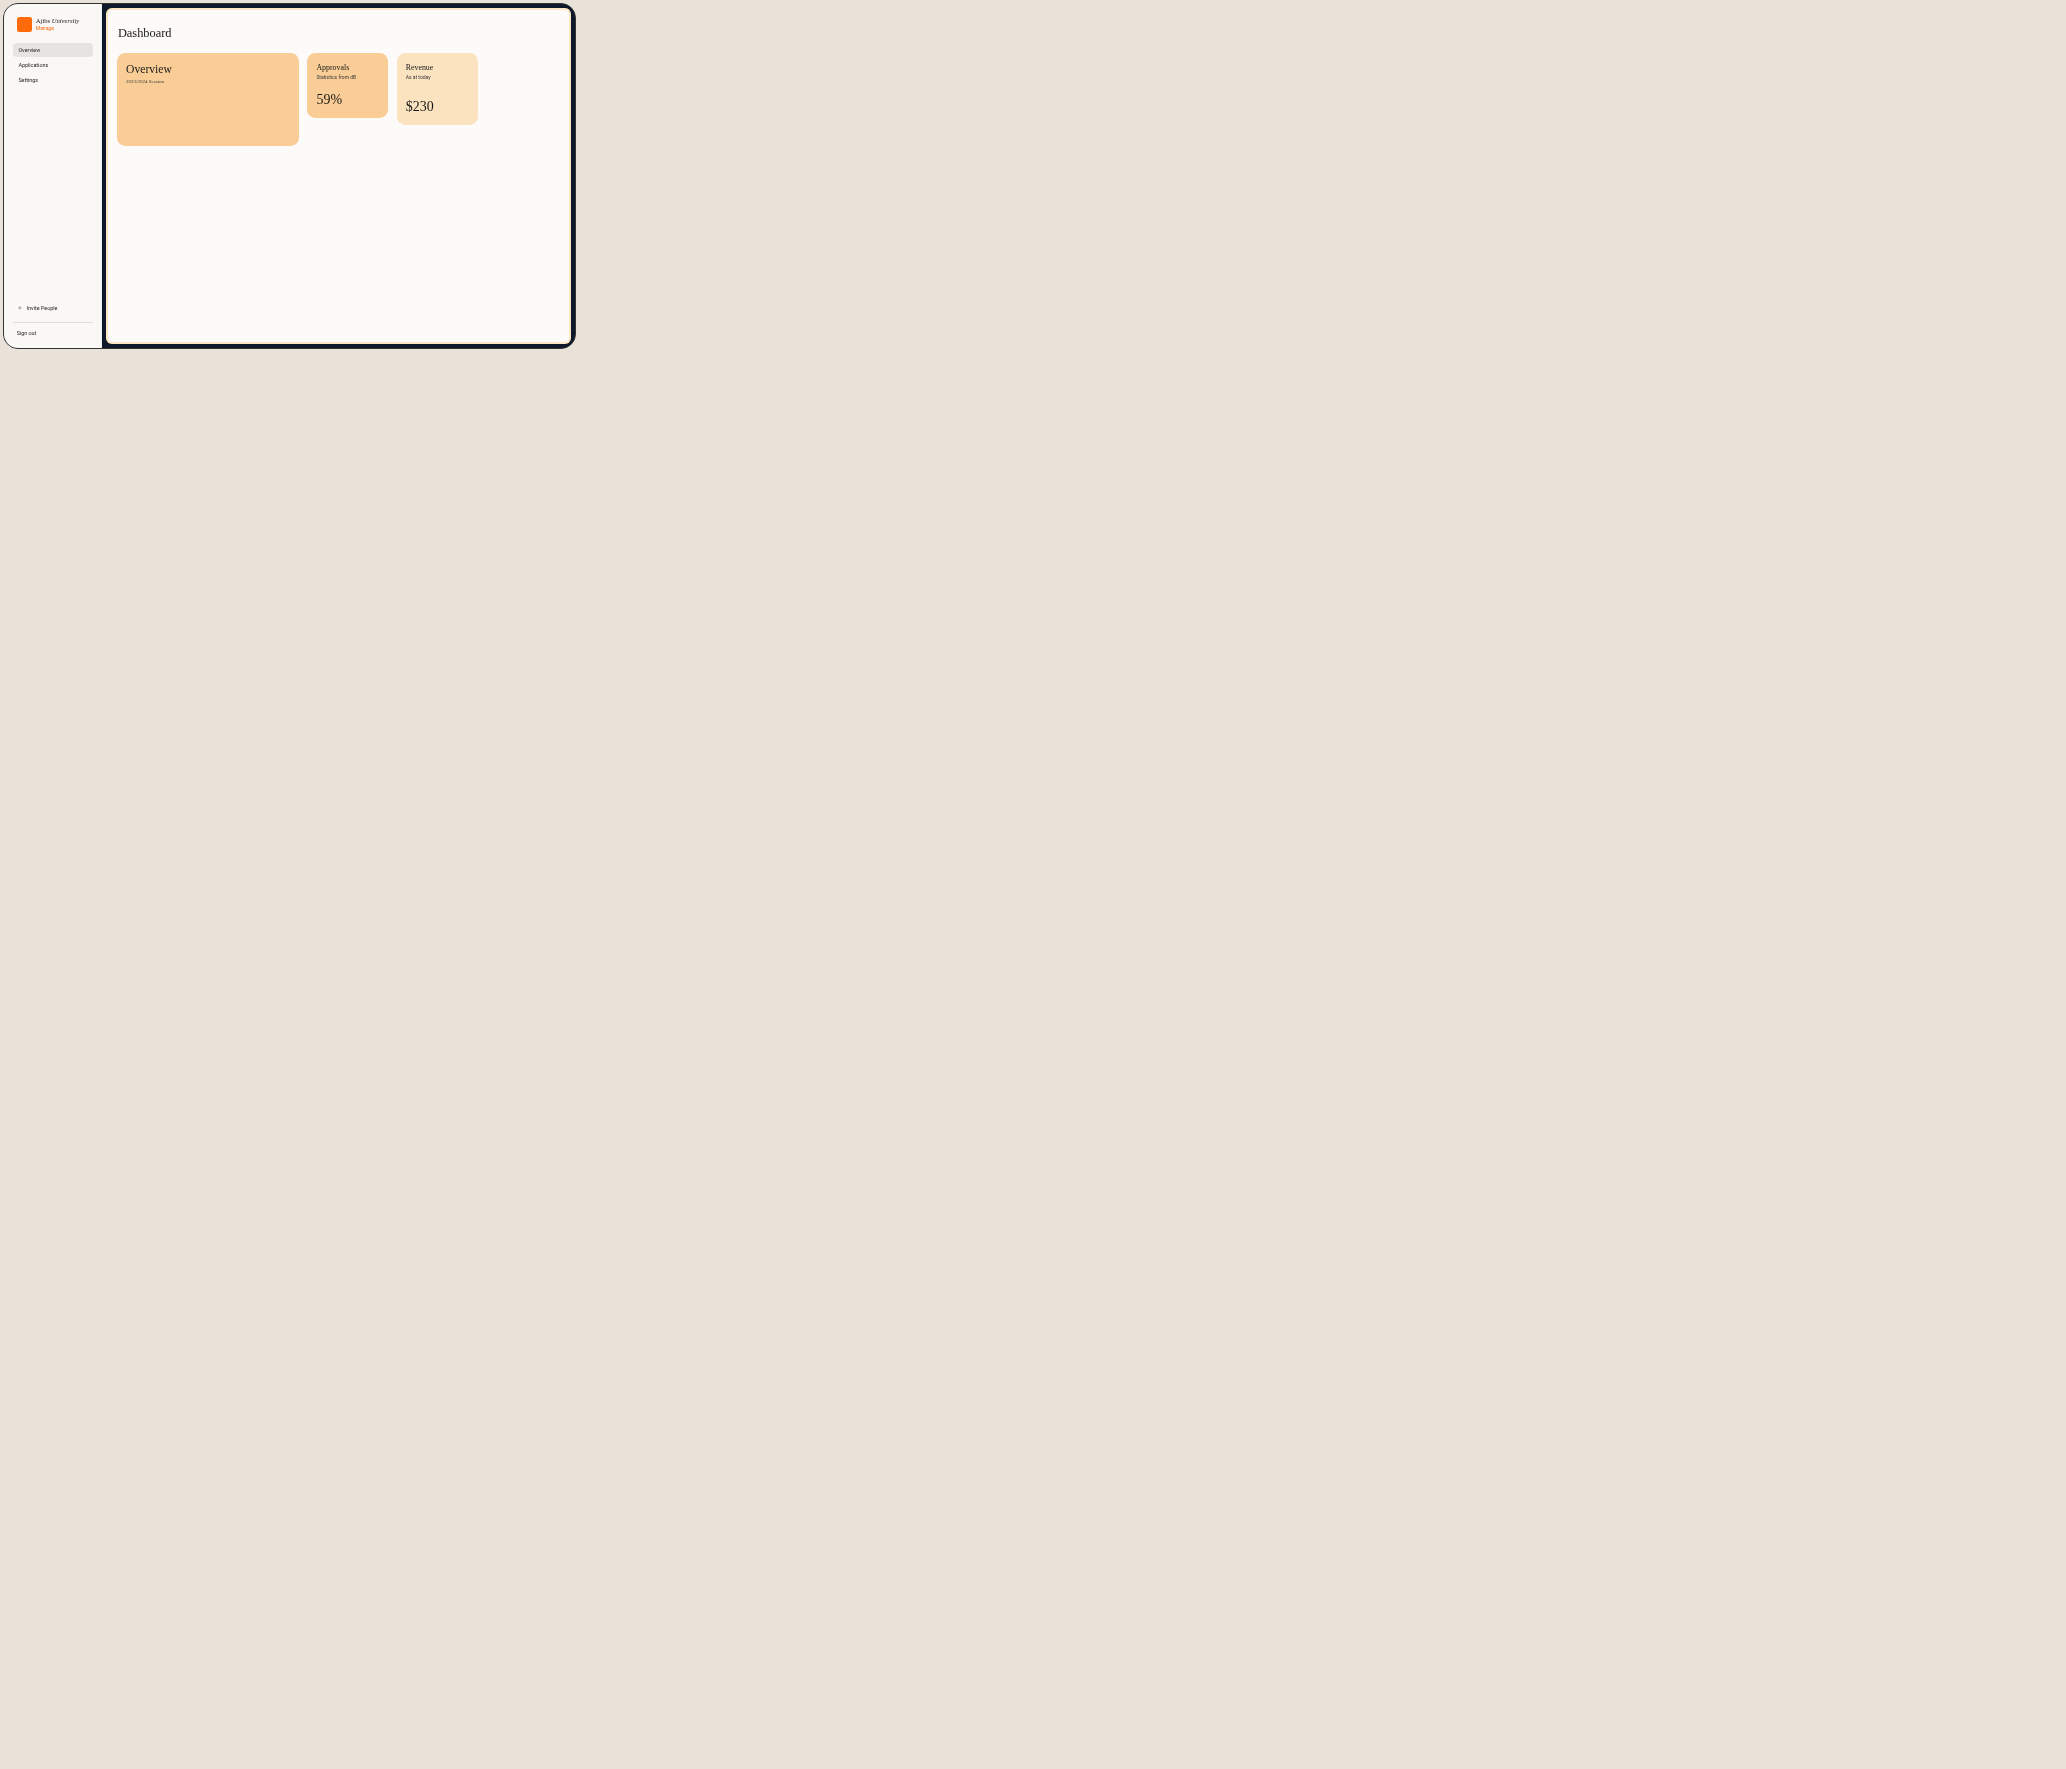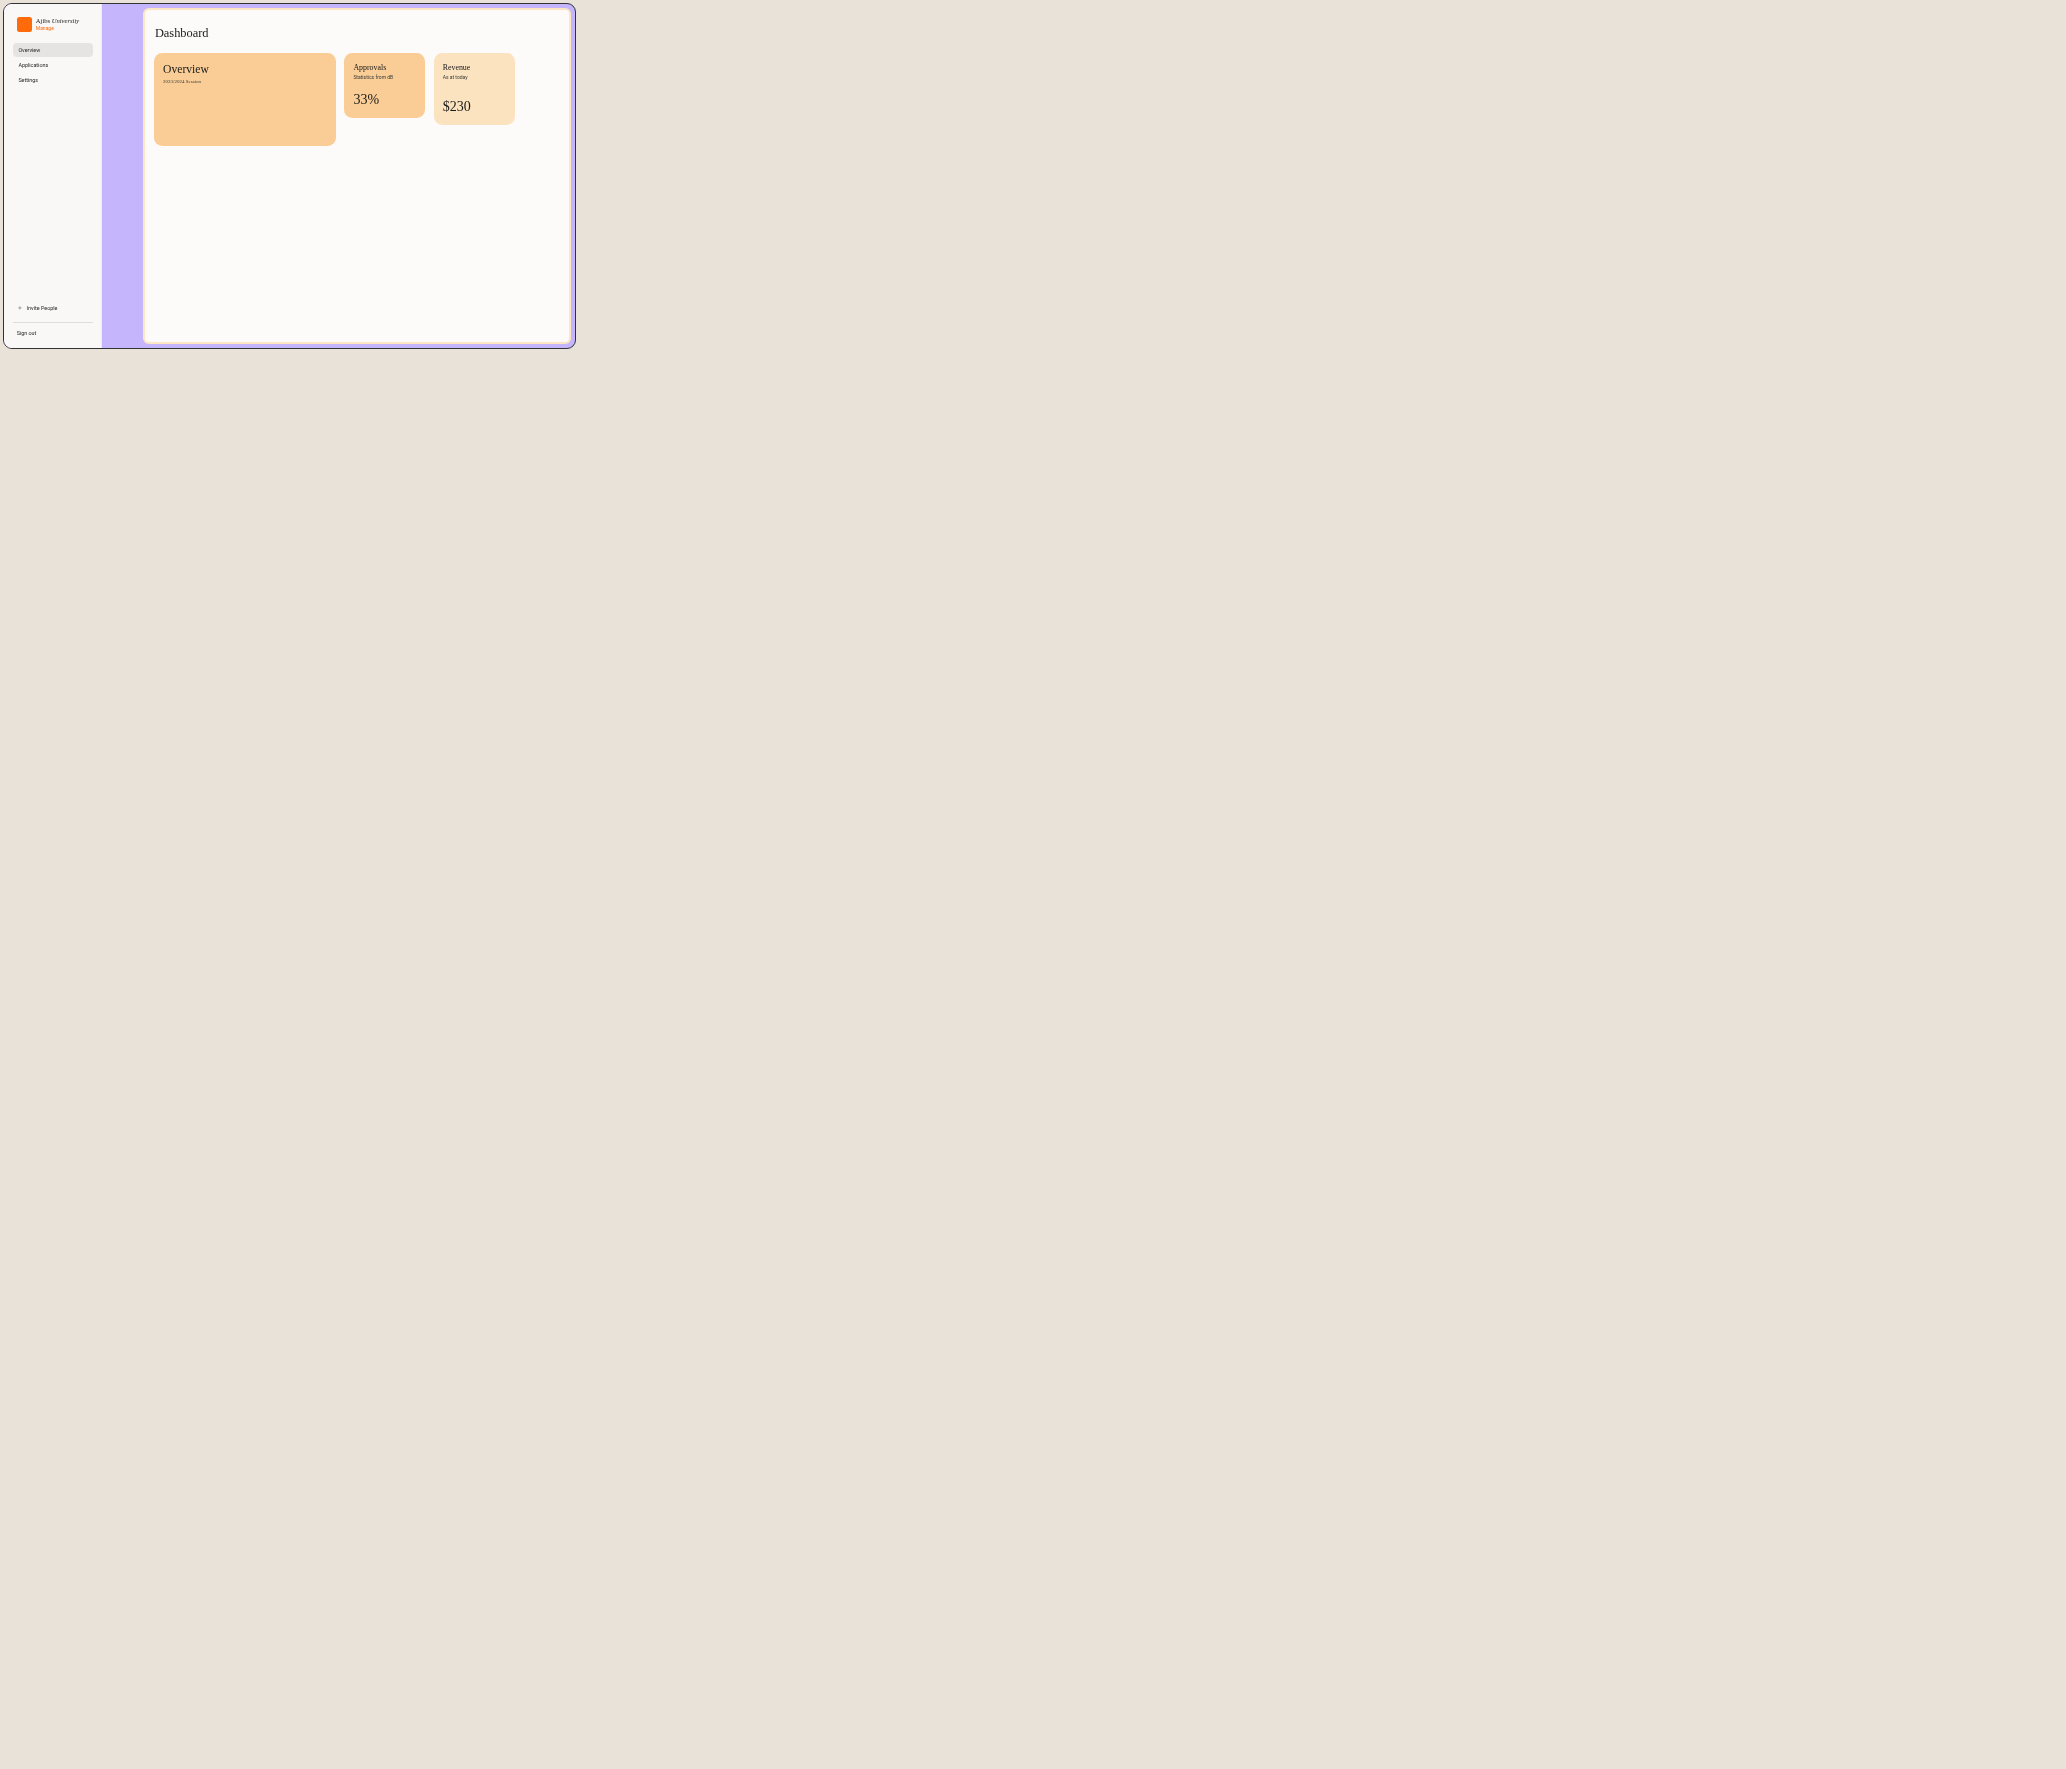--- a/index.html
+++ b/index.html
@@ -10,26 +10,25 @@
     body {
       font-family: -apple-system, BlinkMacSystemFont, "Segoe UI", Roboto, sans-serif;
       background: #e8e2d9;
       padding: 3.3px;
       width: 579px;
       height: 352px;
     }
     .app-frame {
       width: 100%;
       height: 100%;
-      background: #c4b5fd;
-      border-radius: 9px;
+      background: #0f172a;
+      border-radius: 15px;
       border: 0.4px solid #333;
       display: flex;
       overflow: hidden;
-      gap: 37px;
     }
     .sidebar {
       width: 98px;
       background: #f9f8f6;
       padding: 12.4px 8.3px 10px 8.3px;
       display: flex;
       flex-direction: column;
       border-right: 0.4px solid #eee;
     }
     .brand {
@@ -250,21 +249,21 @@
         <div class="cards">
 
           <div class="card card-overview">
             <div class="card-title-lg">Overview</div>
             <div class="card-sub">2023/2024 Session</div>
           </div>
 
           <div class="card card-approvals">
             <div class="card-title-sm">Approvals</div>
             <div class="card-sub-sans">Statistics from dB</div>
-            <div class="card-value">33%</div>
+            <div class="card-value">59%</div>
           </div>
 
           <div class="card card-revenue">
             <div class="card-title-sm">Revenue</div>
             <div class="card-sub-sans">As at today</div>
             <div class="card-value">$230</div>
           </div>
 
         </div>
       </div>

